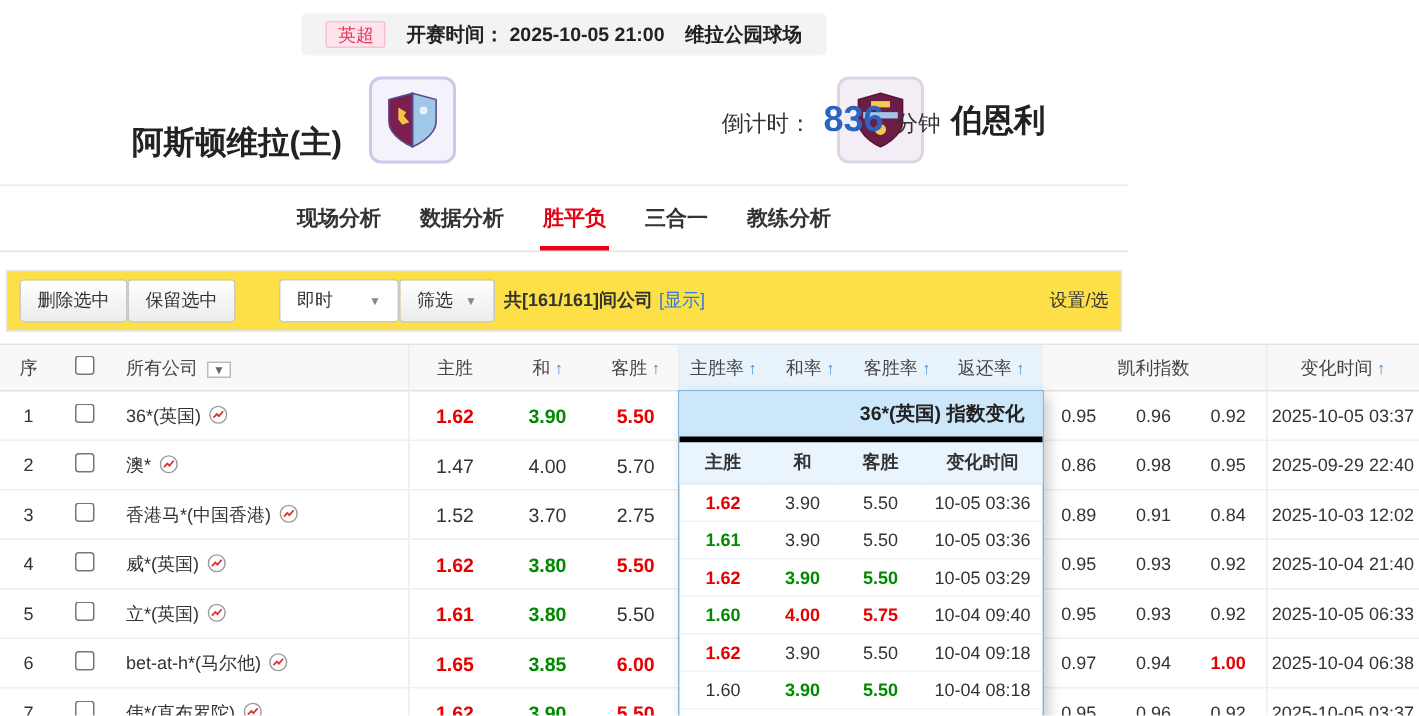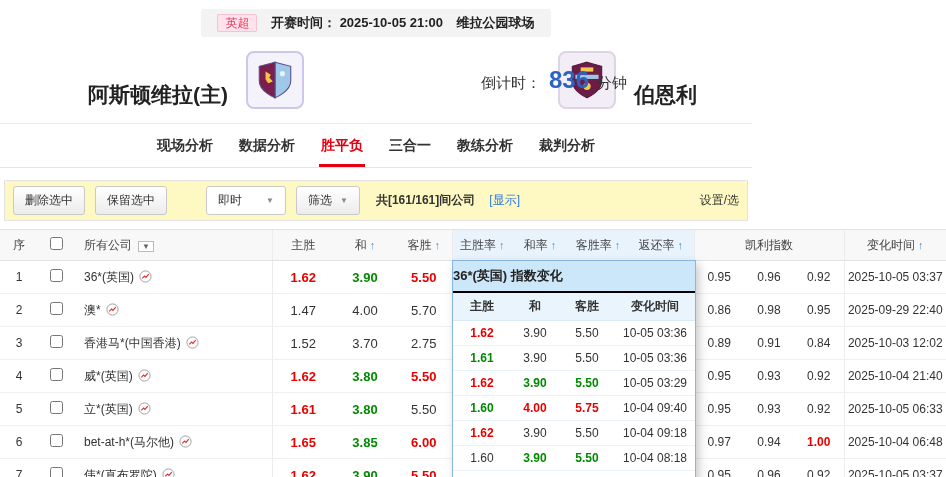--- a/index.html
+++ b/index.html
@@ -10,35 +10,35 @@
   
   .info-bar{text-align:center;padding-top:9px;}
   .info-box{display:inline-block;background:#f3f3f3;border-radius:3px;padding:5px 16px;font-size:13px;color:#222;}
   .league-badge{background:#ffe3ec;border:1px solid #f7c2d2;color:#e5365b;padding:1px 7px;border-radius:2px;font-size:12px;margin-right:10px;cursor:pointer;}
   .kick-label,.kick-time,.venue{font-weight:bold;color:#222;}
   .kick-time{margin-right:10px;}
 
   
   .team-row{display:flex;align-items:center;height:86px;position:relative;}
   .home-block{display:flex;align-items:flex-end;gap:18px;margin-left:88px;}
-  .away-block{display:flex;align-items:flex-end;gap:18px;margin-left:auto;margin-right:55px;}
+  .away-block{display:flex;align-items:center;gap:18px;margin-left:auto;margin-right:55px;}
   .team-name{font-size:21px;font-weight:bold;color:#222;}
   .crest-box{width:58px;height:58px;border-radius:8px;display:flex;align-items:center;justify-content:center;}
   .crest-box.villa{background:#f4f2fb;border:2px solid #cdc7ea;}
   .crest-box.burnley{background:#f3eef6;border:2px solid #ded4e6;}
   .countdown{position:absolute;left:481px;top:50%;transform:translateY(-50%);font-size:15px;color:#333;display:flex;align-items:baseline;gap:8px;}
   .count-val{font-size:24px;font-weight:bold;color:#2b64c0;}
 
   
   .tabs{border-top:1px solid #ececec;border-bottom:1px solid #e5e5e5;display:flex;justify-content:center;gap:22px;}
   .tab{padding:13px 2px 9px;font-size:14px;font-weight:bold;color:#333;border-bottom:3px solid transparent;cursor:pointer;text-decoration:none;}
   .tab.active{color:#e60012;border-bottom-color:#e60012;}
 
   
-  .toolbar{margin:12px 4px 8px;background:#fef9c3;border:1px solid #e3e3e3;display:flex;align-items:center;gap:10px;padding:5px 8px;}
+  .toolbar{margin:12px 4px 8px;background:#fde047;border:1px solid #e3e3e3;display:flex;align-items:center;padding:5px 8px;}
   .btn{background:linear-gradient(#ffffff,#ececec);border:1px solid #c9c9c9;border-radius:3px;padding:5px 11px;font-size:12px;color:#333;cursor:pointer;display:inline-flex;align-items:center;gap:8px;}
   .btn.select{background:#fff;min-width:80px;justify-content:space-between;margin-left:29px;}
   .chev{font-size:8px;color:#888;}
   .count{font-size:12px;color:#333;margin-left:6px;font-weight:bold;}
   .link{color:#2a7ae2;cursor:pointer;margin-left:4px;}
   .settings{margin-left:auto;font-size:12px;color:#333;white-space:nowrap;cursor:pointer;}
 
   
   .table-wrap{position:relative;}
   table.odds{width:946px;border-collapse:collapse;table-layout:fixed;font-size:12px;}
@@ -52,21 +52,21 @@
   .cname{cursor:pointer;}
   .ticon{margin-left:5px;vertical-align:-2px;cursor:pointer;display:inline-block;}
   .sep{border-left:1px solid #ececec;}
   td.oddcol{font-size:13px;}
   .red{color:#e80000;font-weight:bold;}
   .green{color:#008a00;font-weight:bold;}
   input[type=checkbox]{width:13px;height:13px;cursor:pointer;}
 
   
   .popup{position:absolute;left:452px;top:31px;width:244px;background:#fff;border:1px solid #86b7e0;box-shadow:3px 4px 9px rgba(0,0,0,.22);z-index:5;}
-  .popup-title{background:#cde7fa;text-align:left;font-weight:bold;font-size:13px;color:#222;padding:6px 0;border-bottom:2px solid #000000;}
+  .popup-title{background:#cde7fa;text-align:right;font-weight:bold;font-size:13px;color:#222;padding:6px 12px;border-bottom:4px solid #000000;}
   .popup table{width:100%;border-collapse:collapse;}
   .popup th{background:#e9f4fd;font-weight:bold;color:#333;padding:5px 0;font-size:12px;border-bottom:1px solid #d8e9f7;}
   .popup td{text-align:center;padding:5px 0;font-size:12px;border-bottom:1px solid #eaf3fa;color:#333;}
 </style>
 </head>
 <body>
 
 <div class="page">
 
   <div class="info-bar">
@@ -107,21 +107,20 @@
       <span class="team-name">伯恩利</span>
     </div>
   </div>
 
   <div class="tabs">
     <a class="tab">现场分析</a>
     <a class="tab">数据分析</a>
     <a class="tab active">胜平负</a>
     <a class="tab">三合一</a>
     <a class="tab">教练分析</a>
-    <a class="tab">裁判分析</a>
   </div>
 
   <div class="toolbar">
     <button class="btn">删除选中</button>
     <button class="btn">保留选中</button>
     <button class="btn select">
       <span>即时</span>
       <span class="chev">▼</span>
     </button>
     <button class="btn">
@@ -275,21 +274,21 @@
           <td class="oddcol sep"><span class="red">1.65</span></td>
           <td class="oddcol"><span class="green">3.85</span></td>
           <td class="oddcol"><span class="red">6.00</span></td>
           <td class="sep"></td>
             <td></td>
             <td></td>
             <td></td>
           <td class="sep">0.97</td>
           <td>0.94</td>
           <td><span class="red">1.00</span></td>
-          <td class="sep">2025-10-04 06:48</td>
+          <td class="sep">2025-10-04 06:38</td>
         </tr>
         <tr>
           <td>7</td>
           <td><input type="checkbox" style=""></td>
           <td class="company"><span class="cname">伟*(直布罗陀)</span><span class="ticon"><svg width="13" height="13" viewBox="0 0 14 14">
                   <circle cx="7" cy="7" r="6" fill="#fff" stroke="#999"></circle>
                   <polyline points="3.5,9 6,6.5 7.5,8 10.5,4.5" fill="none" stroke="#d33" stroke-width="1.3"></polyline>
                 </svg></span></td>
           <td class="oddcol sep"><span class="red">1.62</span></td>
           <td class="oddcol"><span class="green">3.90</span></td>

